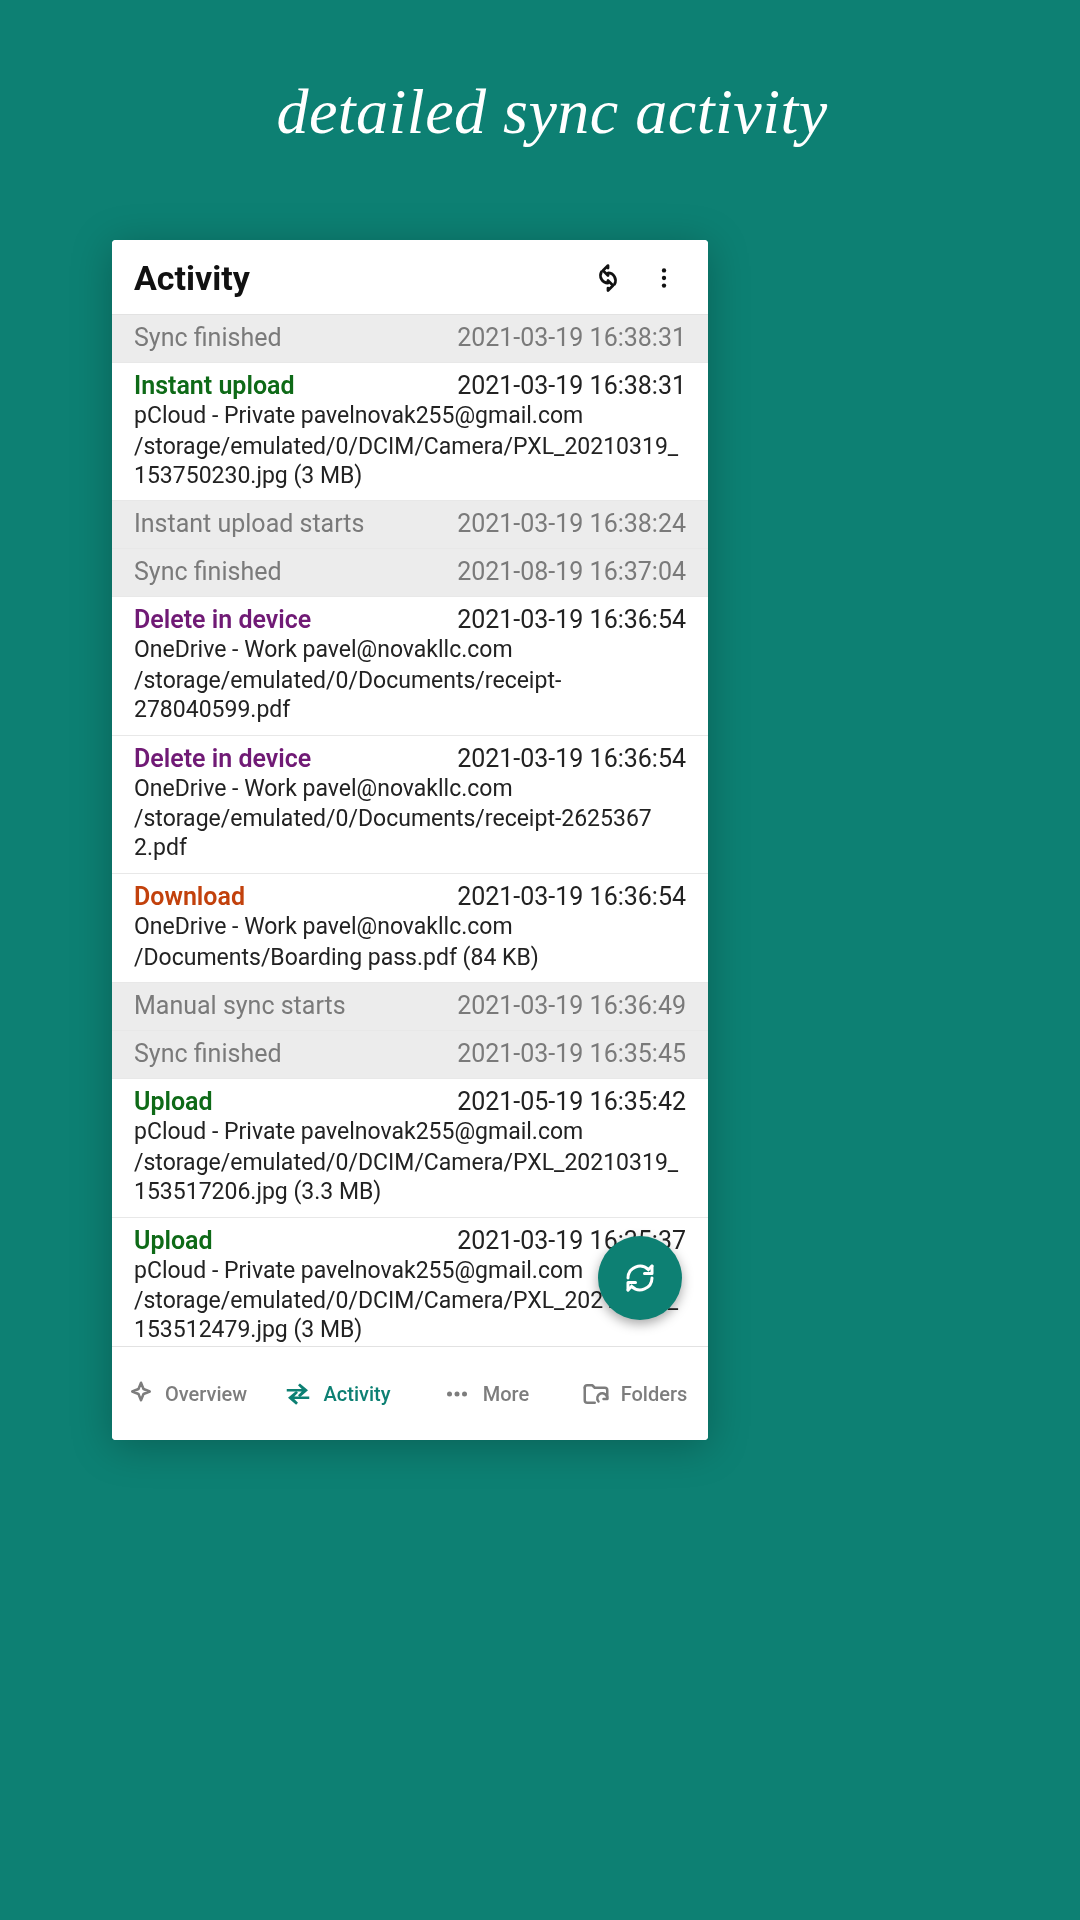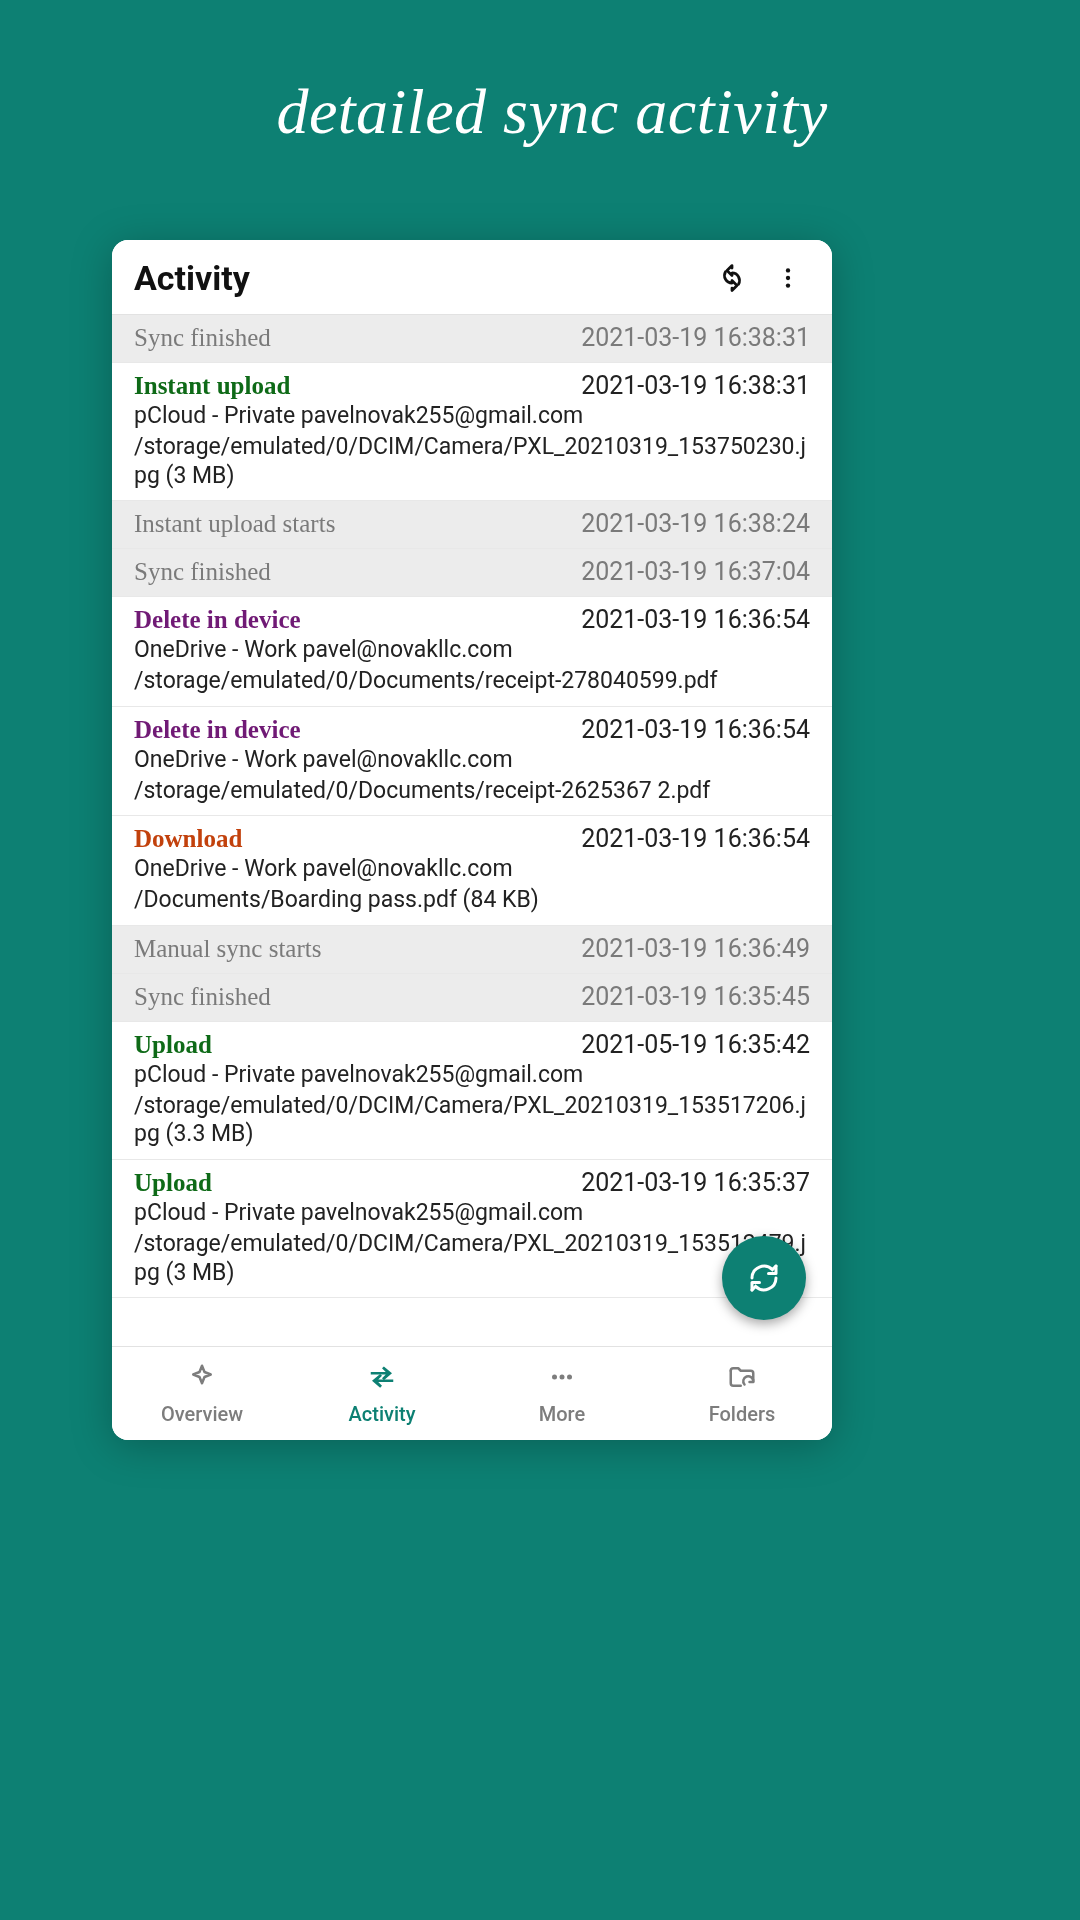--- a/index.html
+++ b/index.html
@@ -19,24 +19,24 @@
     padding-top: 75px;
     font-family: Georgia, "Times New Roman", serif;
     font-style: italic;
     letter-spacing: 0.5px;
     padding-left: 24px;
   }
   .phone {
     position: absolute;
     top: 240px;
     left: 112px;
-    width: 720px;
+    width: 596px;
     height: 1200px;
     background: #fff;
-    border-radius: 16px;
+    border-radius: 4px;
     overflow: hidden;
     box-shadow: 0 6px 40px rgba(0,0,0,0.25);
     display: flex;
     flex-direction: column;
   }
   
   .appbar {
     display: flex;
     align-items: center;
     padding: 16px 22px 14px 22px;
@@ -72,21 +72,20 @@
     background: #ececec;
   }
   .row-top {
     display: flex;
     justify-content: space-between;
     align-items: baseline;
   }
   .row-title {
     font-size: 25px;
     font-weight: 500;
-    font-family: Liberation Serif, serif;
   }
   .row-time {
     font-size: 25px;
     color: #222;
     white-space: nowrap;
     margin-left: 14px;
   }
   .row.status .row-title,
   .row.status .row-time {
     color: #7a7a7a;
@@ -120,21 +119,21 @@
   
   .bottomnav {
     display: flex;
     border-top: 1px solid #e2e2e2;
     background: #fff;
     height: 94px;
   }
   .nav-item {
     flex: 1;
     display: flex;
-    flex-direction: column;
+    flex-direction: row;
     align-items: center;
     justify-content: center;
     color: #7d7d7d;
     gap: 9px;
   }
   .nav-item.active { color: #0d8073; }
   .nav-label { font-size: 20px; font-weight: 500; }
   .nav-icon { height: 32px; display:flex; align-items:center; justify-content:center;}
   
   .list::after{
@@ -184,21 +183,21 @@
       </div>
       <div class="row status">
         <div class="row-top">
           <div class="row-title ">Instant upload starts</div>
           <div class="row-time">2021-03-19 16:38:24</div>
         </div>
       </div>
       <div class="row status">
         <div class="row-top">
           <div class="row-title ">Sync finished</div>
-          <div class="row-time">2021-03-19 16:37:04</div>
+          <div class="row-time">2021-08-19 16:37:04</div>
         </div>
       </div>
       <div class="row">
         <div class="row-top">
           <div class="row-title c-delete">Delete in device</div>
           <div class="row-time">2021-03-19 16:36:54</div>
         </div>
         <div class="row-sub">OneDrive - Work pavel@novakllc.com</div>
         <div class="row-sub">/storage/emulated/0/Documents/receipt-278040599.pdf</div>
       </div>

